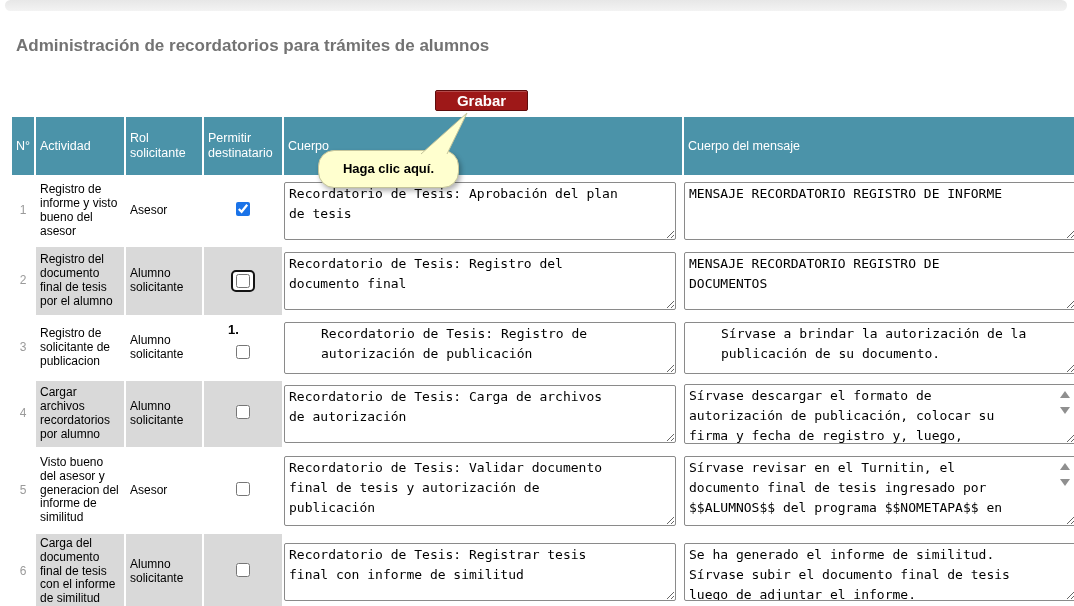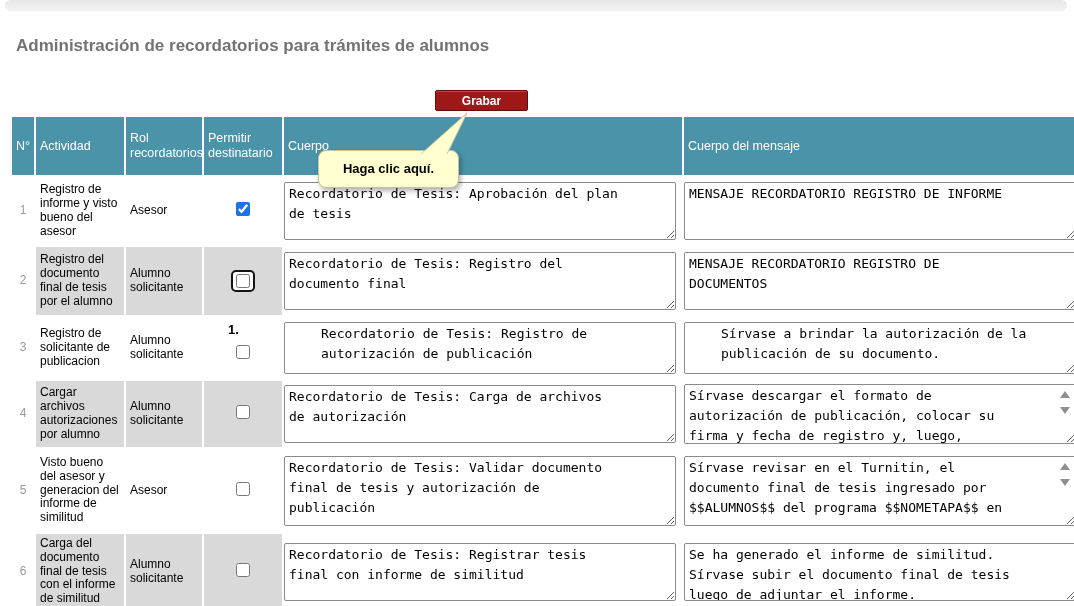--- a/index.html
+++ b/index.html
@@ -7,21 +7,21 @@
               font-family:"Liberation Sans", sans-serif; position:relative; }
 
   .top-bar { position:absolute; left:5px; top:0; width:1062px; height:11px;
              background:linear-gradient(#e7e7e7,#f3f3f3); border-radius:10px; }
 
   .page-title { position:absolute; left:16px; top:36px; font-size:17px;
                 font-weight:bold; color:#737373; }
 
   .btn { position:absolute; top:90px; height:21px; background:#9e1818;
          border:1px solid #5f0d0d; box-shadow:inset 0 1px 0 rgba(255,255,255,.22);
-         color:#fff; font-size:12px; font-weight:bold; border-radius:2px;
+         color:#fff; font-size:15px; font-weight:bold; border-radius:2px;
          font-family:"Liberation Sans",sans-serif; cursor:pointer; }
   .btn-save   { left:435px; width:93px; }
   .btn-cancel { left:540px; width:94px;margin-top:41px; }
 
   .reminder-table { position:absolute; left:10px; top:115px; width:1068px;
                     border-collapse:separate; border-spacing:2px; table-layout:fixed; }
   .reminder-table th { background:#4b93a9; color:#fff; font-weight:normal;
                        font-size:12.5px; text-align:left; vertical-align:middle;
                        padding:2px 2px 2px 4px; line-height:1.2; }
   .reminder-table td { vertical-align:middle; font-size:12px; color:#000;
@@ -53,21 +53,21 @@
 
   .scroll-arrows { position:absolute; right:6px; top:7px; width:11px;
                    display:flex; flex-direction:column; gap:9px; align-items:center; }
   .arrow-up { width:0; height:0; border-left:5px solid transparent;
               border-right:5px solid transparent; border-bottom:7px solid #8f8f8f; }
   .arrow-down { width:0; height:0; border-left:5px solid transparent;
                 border-right:5px solid transparent; border-top:7px solid #8f8f8f; }
 
   .tooltip-balloon { position:absolute; left:318px; top:150px; width:141px;
                      height:38px; background:#ffffcf; border:1px solid #c5c59b;
-                     border-radius:8px; box-shadow:2px 3px 5px rgba(0,0,0,.3);
+                     border-radius:16px; box-shadow:2px 3px 5px rgba(0,0,0,.3);
                      z-index:40; text-align:center; padding-top:10px;
                      font-size:13px; font-weight:bold; color:#000; }
   .tooltip-tail { position:absolute; left:405px; top:106px; z-index:41; }
 </style>
 </head>
 <body>
 
 <div class="top-bar"></div>
 
 <h1 class="page-title">Administración de recordatorios para trámites de alumnos</h1>
@@ -81,21 +81,21 @@
       <col style="width:88px">
       <col style="width:76px">
     <col style="width:78px">
       <col style="width:398px">
       <col>
   </colgroup>
   <tbody>
       <tr class="hdr">
     <th>N°</th>
     <th>Actividad</th>
-    <th>Rol recordatorios</th>
+    <th>Rol solicitante</th>
     <th>Permitir destinatario</th>
     <th>Cuerpo</th>
     <th>Cuerpo del mensaje</th>
   </tr>
 
   <tr class="r1">
     <td class="c-num">1</td>
     <td class="c-act">Registro de informe y visto bueno del asesor</td>
     <td class="c-rol">Asesor</td>
     <td class="c-chk">
@@ -140,21 +140,21 @@
 autorización de publicación</textarea>
         </td>
     <td class="c-txt">
           <textarea class="ta-s2" style="">Sírvase a brindar la autorización de la
 publicación de su documento.</textarea>
         </td>
   </tr>
 
   <tr class="r4 alt">
     <td class="c-num">4</td>
-    <td class="c-act">Cargar archivos autorizaciones por alumno</td>
+    <td class="c-act">Cargar archivos recordatorios por alumno</td>
     <td class="c-rol">Alumno solicitante</td>
     <td class="c-chk">
       <input type="checkbox" style="">
     </td>
     <td class="c-txt">
           <textarea class="ta-s1" style="">Recordatorio de Tesis: Carga de archivos
 de autorización</textarea>
         </td>
     <td class="c-txt">
       <div class="ta-wrap">

